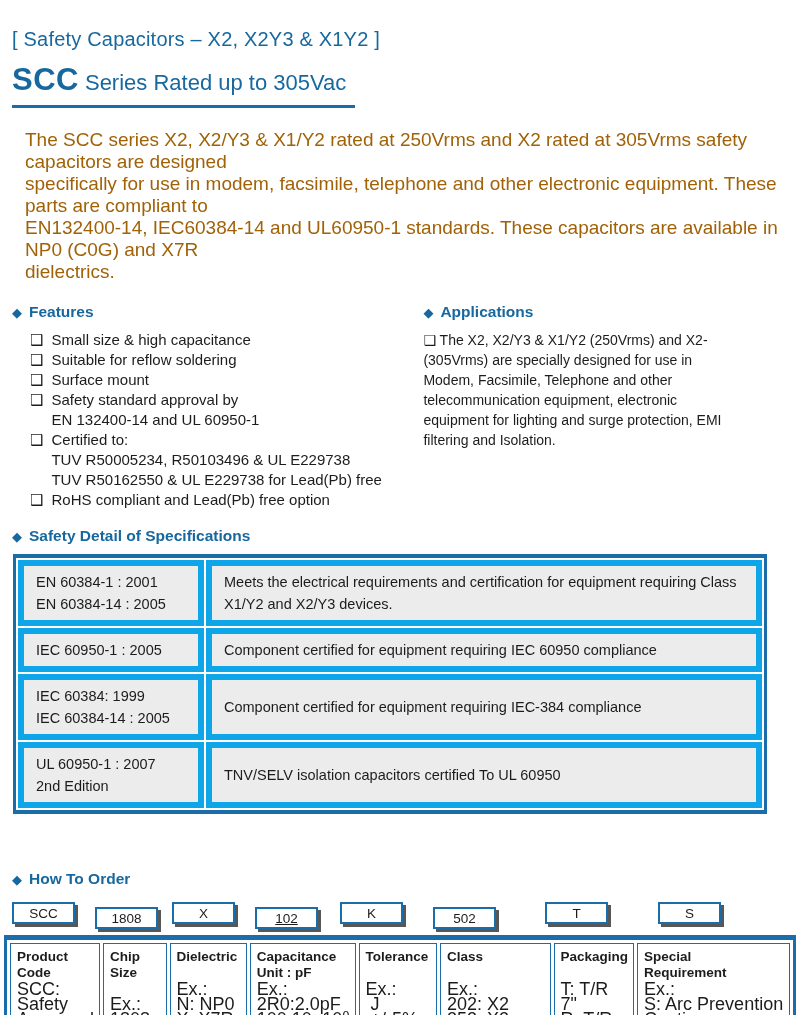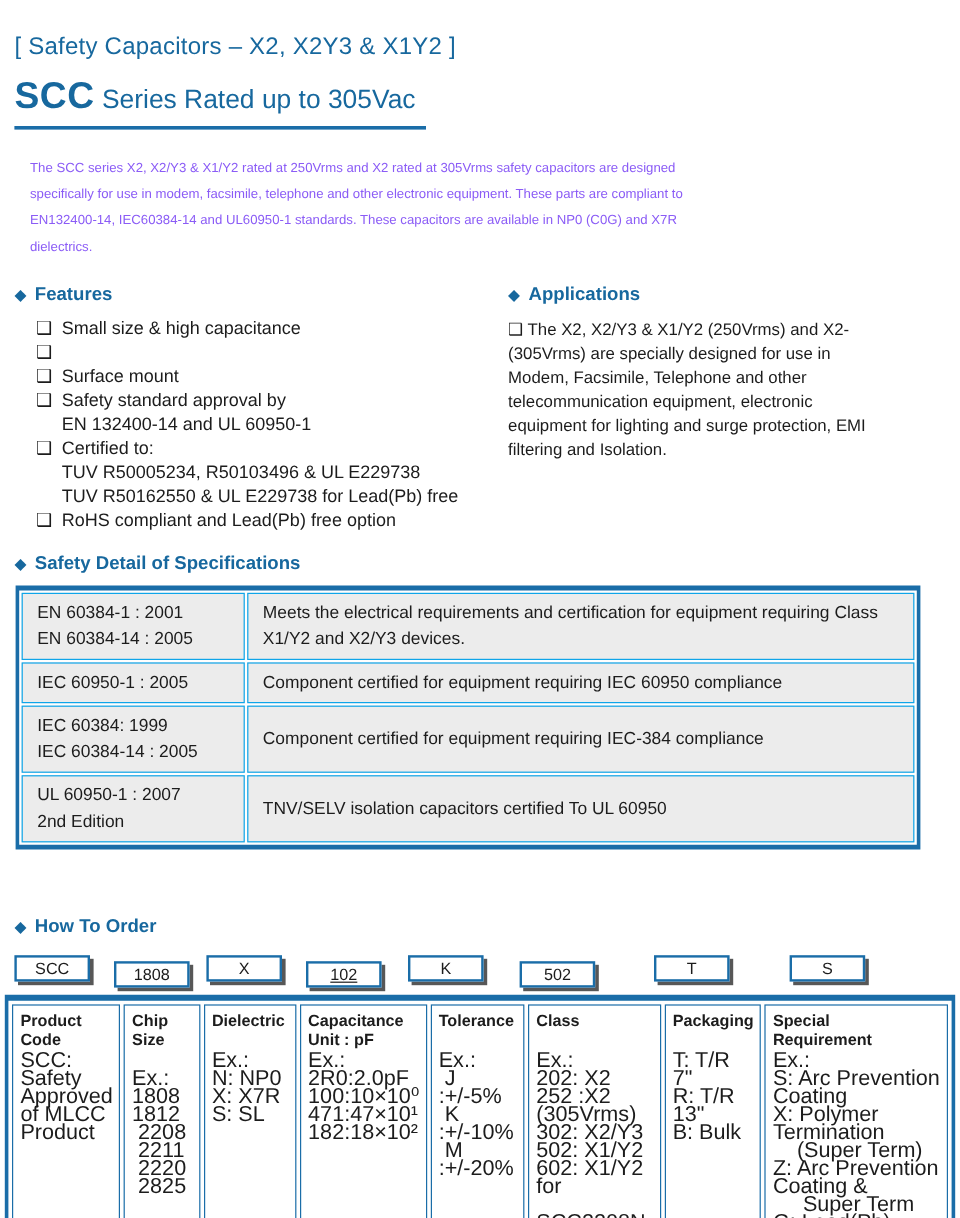--- a/index.html
+++ b/index.html
@@ -21,24 +21,24 @@
     letter-spacing: 0.2px;
   }
   .series-line { margin-top: 9px; color: #17689E; }
   .series-code { font-size: 31px; font-weight: 700; letter-spacing: 0.5px; }
   .series-suffix { font-size: 22px; font-weight: 400; margin-left: 6px; }
   .header-rule { width: 343px; height: 3px; background: #1A6DA8; margin-top: 7px; }
 
   
   .intro {
     margin: 21px 4px 0 13px;
-    font-size: 11px;
+    font-size: 19px;
     line-height: 22px;
     white-space: pre-line;
-    color: #8b5cf6;
+    color: #a16207;
   }
 
   
   h2.sec {
     color: #17689E;
     font-size: 15.5px;
     font-weight: 700;
     display: flex;
     align-items: center;
     gap: 7px;
@@ -66,21 +66,21 @@
     margin: 9px 0 0 1px;
     width: 754px;
     border-collapse: separate;
     border-spacing: 2px;
     border: 3px solid #1A6DA8;
     border-top-width: 4px;
     border-bottom-width: 4px;
     background: #ffffff;
   }
   .specs-table td {
-    border: 1px solid #0ea5e9;
+    border: 6px solid #0ea5e9;
     background: #ECECEC;
     font-size: 14.5px;
     line-height: 22px;
     padding: 5px 12px;
     vertical-align: middle;
   }
   .specs-table td.standard { width: 186px; white-space: pre-line; }
 
   
   .order-sec { margin-top: 56px; }
@@ -152,20 +152,21 @@
         <span class="diamond">◆</span>
         <span>Features</span>
       </h2>
       <ul class="feat-list">
         <li>
             <span class="cb">❑</span>
             <span class="txt">Small size &amp; high capacitance</span>
           </li>
         <li>
             <span class="cb">❑</span>
+            <span class="txt">Suitable for reflow soldering</span>
           </li>
         <li>
             <span class="cb">❑</span>
             <span class="txt">Surface mount</span>
           </li>
         <li>
             <span class="cb">❑</span>
             <span class="txt">Safety standard approval by
 EN 132400-14 and UL 60950-1</span>
           </li>

